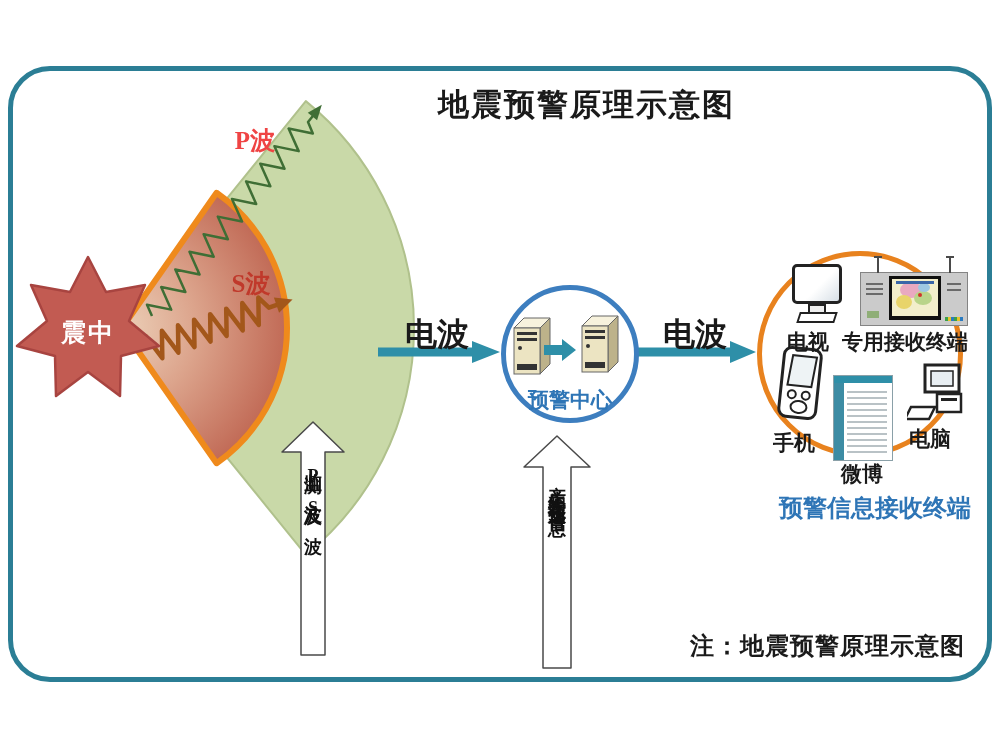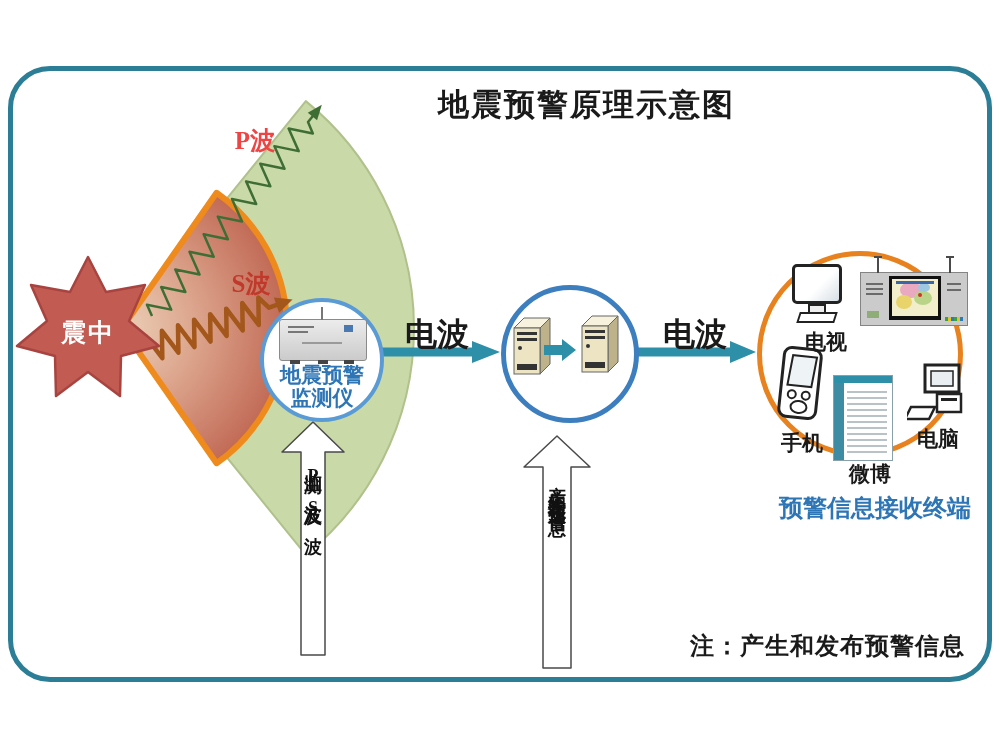--- a/index.html
+++ b/index.html
@@ -29,21 +29,21 @@
   .mon-line{left:0;width:116px;font-size:21px;line-height:22px;}
   .device-box{
     left:15px;top:17px;width:86px;height:40px;background:linear-gradient(#ececec,#cbcbcb);
     border:1px solid #8a8a8a;border-radius:3px;
   }
   .mark{position:absolute;background:#777;}
   .vtext{
     writing-mode:vertical-rl;text-orientation:upright;font-size:18px;letter-spacing:4px;
     z-index:6;color:#111;font-weight:600;
   }
-  .recv-label{font-size:21px;font-weight:600;text-align:right;z-index:5;}
+  .recv-label{font-size:21px;font-weight:600;text-align:left;z-index:5;}
   .caption{left:745px;top:492px;width:260px;font-size:24px;z-index:3;}
   .note{left:690px;top:630px;width:300px;font-size:24px;font-weight:600;z-index:3;letter-spacing:1px;}
   
   .tv{left:28px;top:8px;width:54px;height:64px;}
   .tv .scr{position:absolute;left:2px;top:0;width:44px;height:34px;border:3px solid #222;
     border-radius:5px;background:linear-gradient(135deg,#fff 55%,#d7dfe6);}
   .tv .neck{position:absolute;left:18px;top:40px;width:14px;height:6px;background:#eee;border:2px solid #222;}
   .tv .base{position:absolute;left:8px;top:48px;width:34px;height:7px;background:#fff;border:2px solid #222;transform:skewX(-18deg);}
   .phone{left:16px;top:91px;width:42px;height:72px;}
   .phone .body{position:absolute;left:2px;top:0;width:34px;height:66px;border:3px solid #222;
@@ -112,34 +112,20 @@
 
   <div class="abs title">地震预警原理示意图</div>
 
   <div class="abs wave-label" style="left:225px;top:124px;width:60px;color:#ef4444;">P波</div>
   <div class="abs wave-label" style="left:221px;top:267px;width:60px;color:#c0392b;">S波</div>
   <div class="abs epicenter-label">震中</div>
 
   <div class="abs radio-label" style="left:402px;top:313px;">电波</div>
   <div class="abs radio-label" style="left:660px;top:313px;">电波</div>
 
-  <div id="circle-monitor" class="abs circle">
-    <div class="abs device-box">
-      <div class="mark" style="left:41px;top:-13px;width:2px;height:13px;"></div>
-      <div class="mark" style="left:8px;top:6px;width:26px;height:2px;"></div>
-      <div class="mark" style="left:8px;top:11px;width:20px;height:2px;"></div>
-      <div class="mark" style="left:64px;top:5px;width:9px;height:7px;background:#4a78b0;"></div>
-      <div class="mark" style="left:22px;top:22px;width:40px;height:2px;background:#9a9a9a;"></div>
-      <div class="mark" style="left:10px;top:40px;width:10px;height:4px;background:#444;"></div>
-      <div class="mark" style="left:38px;top:40px;width:10px;height:4px;background:#444;"></div>
-      <div class="mark" style="left:64px;top:40px;width:10px;height:4px;background:#444;"></div>
-    </div>
-    <div class="abs blue-text mon-line" style="top:62px;">地震预警</div>
-    <div class="abs blue-text mon-line" style="top:85px;">监测仪</div>
-  </div>
 
   <div id="circle-center" class="abs circle">
     <svg class="abs" style="left:0;top:0;" width="128" height="128" viewBox="0 0 128 128">
 
       <g>
         <polygon points="8,38 18,28 44,28 34,38" fill="#f7f2dd" stroke="#666"></polygon>
         <polygon points="34,38 44,28 44,74 34,84" fill="#bdb28a" stroke="#666"></polygon>
         <rect x="8" y="38" width="26" height="46" fill="#ece4c2" stroke="#666"></rect>
         <rect x="11" y="42" width="20" height="3" fill="#333"></rect>
         <rect x="11" y="48" width="20" height="3" fill="#333"></rect>
@@ -152,20 +138,21 @@
       <g>
         <polygon points="76,36 86,26 112,26 102,36" fill="#f7f2dd" stroke="#666"></polygon>
         <polygon points="102,36 112,26 112,72 102,82" fill="#bdb28a" stroke="#666"></polygon>
         <rect x="76" y="36" width="26" height="46" fill="#ece4c2" stroke="#666"></rect>
         <rect x="79" y="40" width="20" height="3" fill="#333"></rect>
         <rect x="79" y="46" width="20" height="3" fill="#333"></rect>
         <circle cx="82" cy="56" r="2" fill="#333"></circle>
         <rect x="79" y="72" width="20" height="6" fill="#333"></rect>
       </g>
     </svg>
+    <div class="abs blue-text srv-label">预警中心</div>
   </div>
 
   <div id="circle-receivers" class="abs circle">
 
     <div class="abs tv">
       <div class="scr"></div>
         <div class="neck"></div>
         <div class="base"></div>
     </div>
     <div class="abs recv-label" style="left:25px;top:72px;width:60px;">电视</div>
@@ -184,20 +171,21 @@
           <div class="blob" style="left:4px;top:16px;width:16px;height:14px;background:#e8d46a;"></div>
           <div class="blob" style="left:26px;top:4px;width:12px;height:9px;background:#9ec8e2;"></div>
           <div class="mark" style="left:4px;top:2px;width:38px;height:3px;background:#3a66a8;"></div>
           <div class="blob" style="left:26px;top:14px;width:4px;height:4px;background:#d0342c;"></div>
         </div>
       </div>
       <div class="ll" style="left:86px;top:10px;width:14px;"></div>
       <div class="ll" style="left:86px;top:16px;width:14px;"></div>
       <div class="dots"></div>
     </div>
+    <div class="abs recv-label" style="left:80px;top:72px;width:142px;">专用接收终端</div>
 
     <div class="abs phone">
       <div class="body">
         <div class="pscr"></div>
           <div class="k1"></div>
           <div class="k2"></div>
           <div class="home"></div>
       </div>
     </div>
     <div class="abs recv-label" style="left:11px;top:173px;width:50px;">手机</div>
@@ -219,15 +207,15 @@
       </svg>
     </div>
     <div class="abs recv-label" style="left:147px;top:169px;width:50px;">电脑</div>
   </div>
 
   <div class="abs blue-text caption">预警信息接收终端</div>
 
   <div class="abs vtext" style="left:301px;top:458px;height:200px;">监测P波及S波</div>
   <div class="abs vtext" style="left:545px;top:472px;height:200px;">产生和发布预警信息</div>
 
-  <div class="abs note">注：产生和发布预警信息</div>
+  <div class="abs note">注：地震预警原理示意图</div>
 
 </div>
 
 </body></html>

